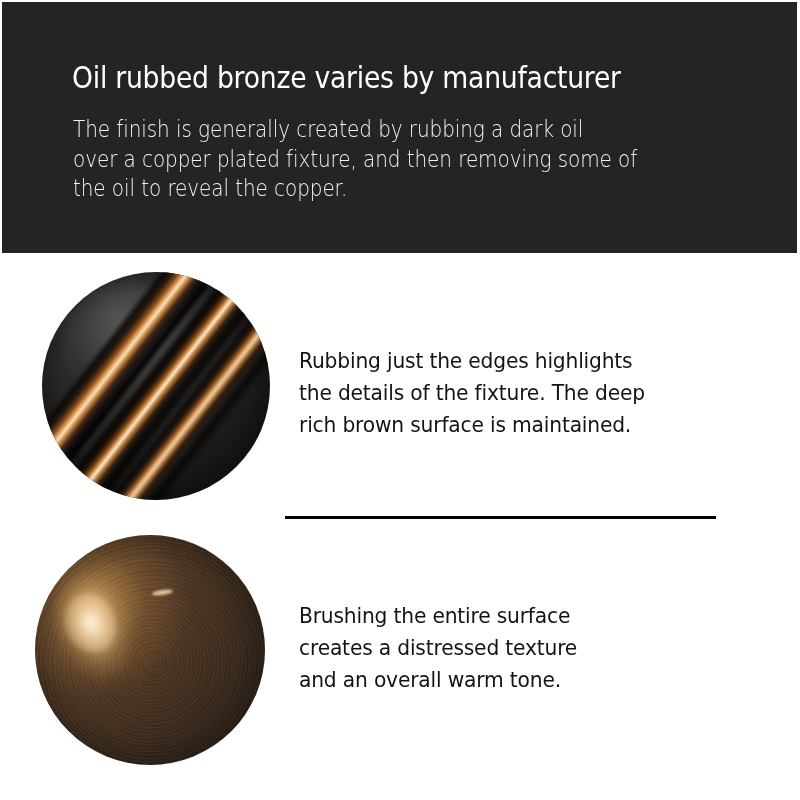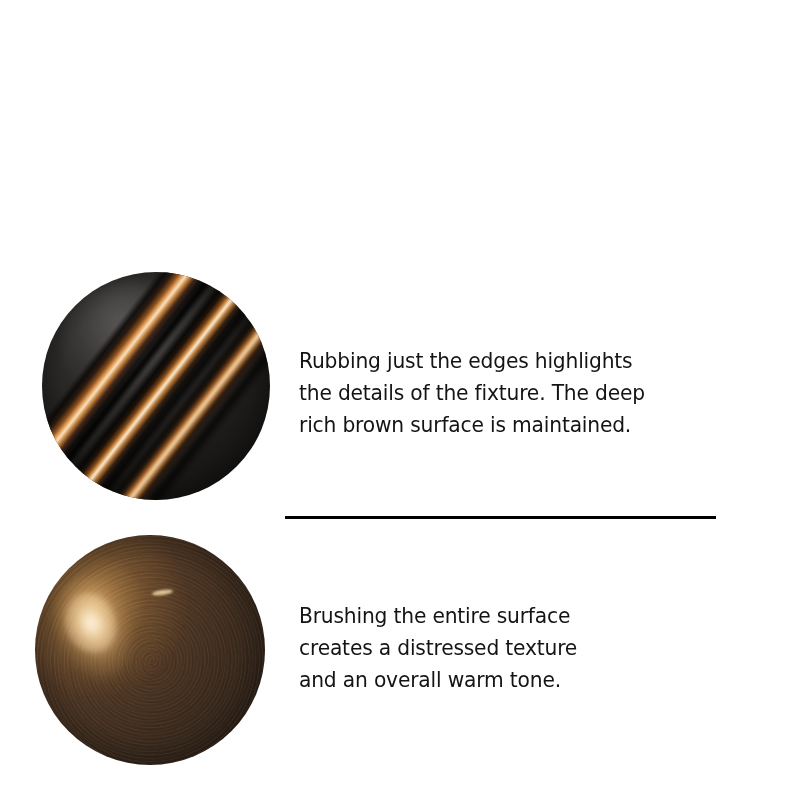--- a/index.html
+++ b/index.html
@@ -306,20 +306,28 @@
     width: 431px;
     height: 3px;
     background: #000000;
   }
 </style>
 </head>
 <body>
 
 <div id="page">
 
+  <div class="header-panel">
+    <div class="header-title">Oil rubbed bronze varies by manufacturer</div>
+    <div class="header-sub">
+      <span class="sub-line">The finish is generally created by rubbing a dark oil</span>
+      <span class="sub-line">over a copper plated fixture, and then removing some of</span>
+      <span class="sub-line">the oil to reveal the copper.</span>
+    </div>
+  </div>
 
   <div class="swatch swatch-edges">
     <div class="sheen-1"></div>
     <div class="stripe stripe-a"></div>
     <div class="stripe stripe-thin-1"></div>
     <div class="stripe stripe-b"></div>
     <div class="stripe stripe-thin-2"></div>
     <div class="stripe stripe-c"></div>
     <div class="stripe stripe-thin-3"></div>
   </div>

